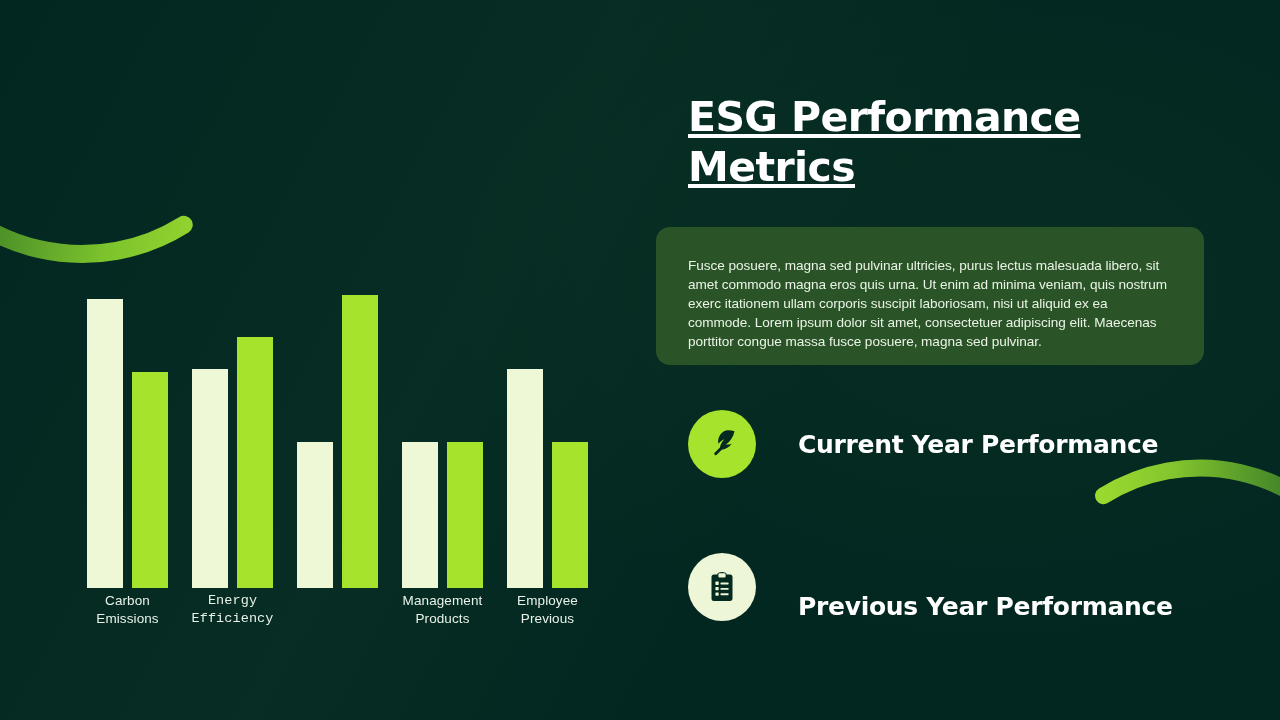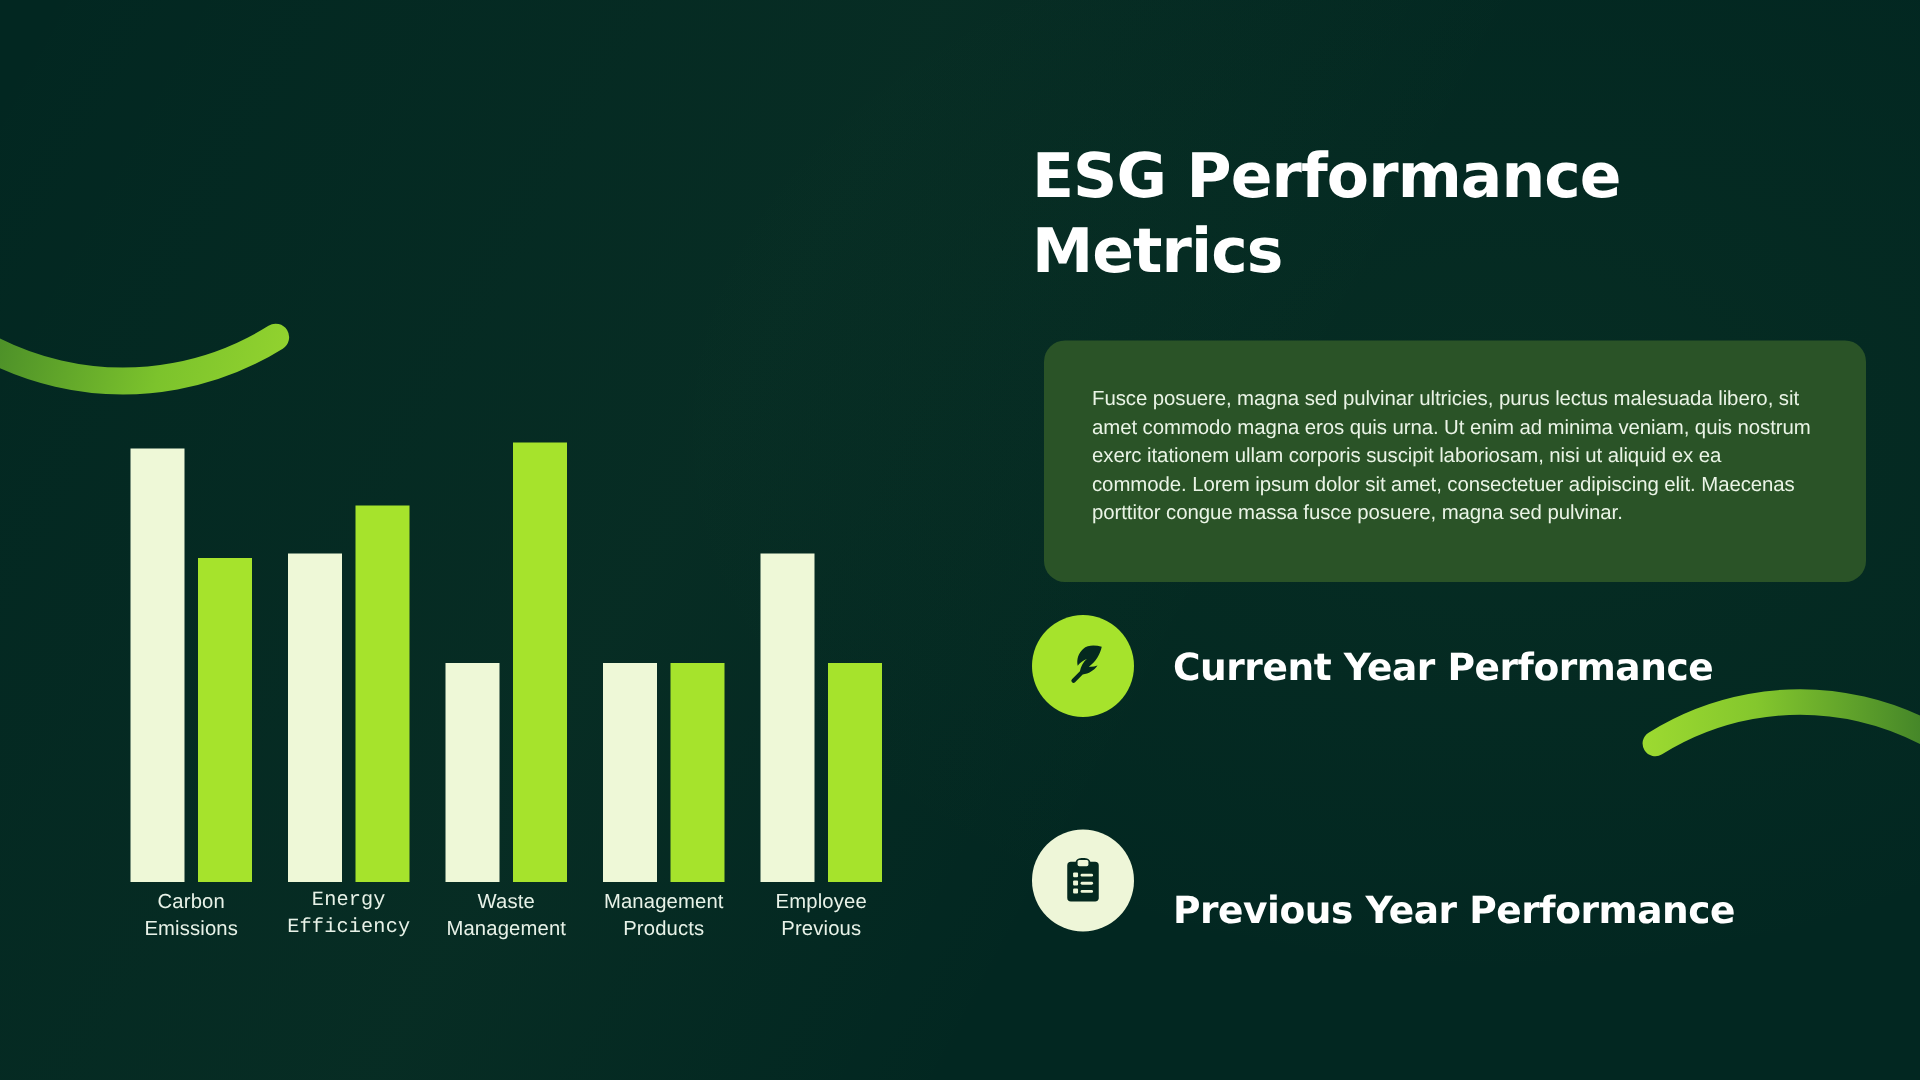--- a/index.html
+++ b/index.html
@@ -108,46 +108,46 @@
     left: 0;
     width: 470px;
     margin: 0;
     color: #ffffff;
     font-size: 41px;
     line-height: 50px;
     font-weight: 700;
     letter-spacing: -0.6px;
     font-family: "DejaVu Sans", sans-serif;
     font-stretch: normal;
+    text-decoration: underline;
   }
   #description-card {
     position: absolute;
     left: -32px;
     top: 227px;
     width: 548px;
     box-sizing: border-box;
-    padding: 29px 32px 37px 32px;
+    padding: 29px 32px 14px 32px;
     background: #2a5327;
     border-radius: 14px;
-    margin-left: 40px;
   }
   #description-text {
     margin: 0;
     color: #eaf4e6;
     font-size: 13.6px;
     line-height: 19px;
     letter-spacing: -0.05px;
   }
 
   .legend-row {
     position: absolute;
     left: 0;
     display: flex;
     align-items: center;
-    gap: 26px;
+    gap: 42px;
   }
   #legend-row-0 { top: 410px; }
   #legend-row-1 { top: 553px; align-items: flex-end; }
 
   .legend-badge {
     width: 68px;
     height: 68px;
     border-radius: 50%;
     flex: 0 0 auto;
     display: flex;
@@ -215,21 +215,20 @@
           <div class="bar bar-current" title="Current Year Performance — Sustainable Products: 46" style="height: 146px; background: rgb(166, 227, 44);"></div>
         </div>
         <div class="bar-group" style="left: 420px;">
           <div class="bar bar-previous" title="Previous Year Performance — Employee Wellbeing: 69" style="height: 219px; background: rgb(238, 248, 215);"></div>
           <div class="bar bar-current" title="Current Year Performance — Employee Wellbeing: 46" style="height: 146px; background: rgb(166, 227, 44);"></div>
         </div>
       </div>
     <div id="chart-labels">
         <div class="cat-label" style="left: -13px; width: 107px;">Carbon Emissions</div>
         <div class="cat-label" style="left: 92px; width: 107px; font-family: Liberation Mono, monospace;">Energy Efficiency</div>
-        <div class="cat-label" style="left: 197px; width: 107px;">Waste Management</div>
         <div class="cat-label" style="left: 302px; width: 107px;">Management Products</div>
         <div class="cat-label" style="left: 407px; width: 107px;">Employee Previous</div>
       </div>
   </div>
 
   <div id="right-col">
 
     <h1 id="page-title">ESG Performance Metrics</h1>
 
     <div id="description-card">

